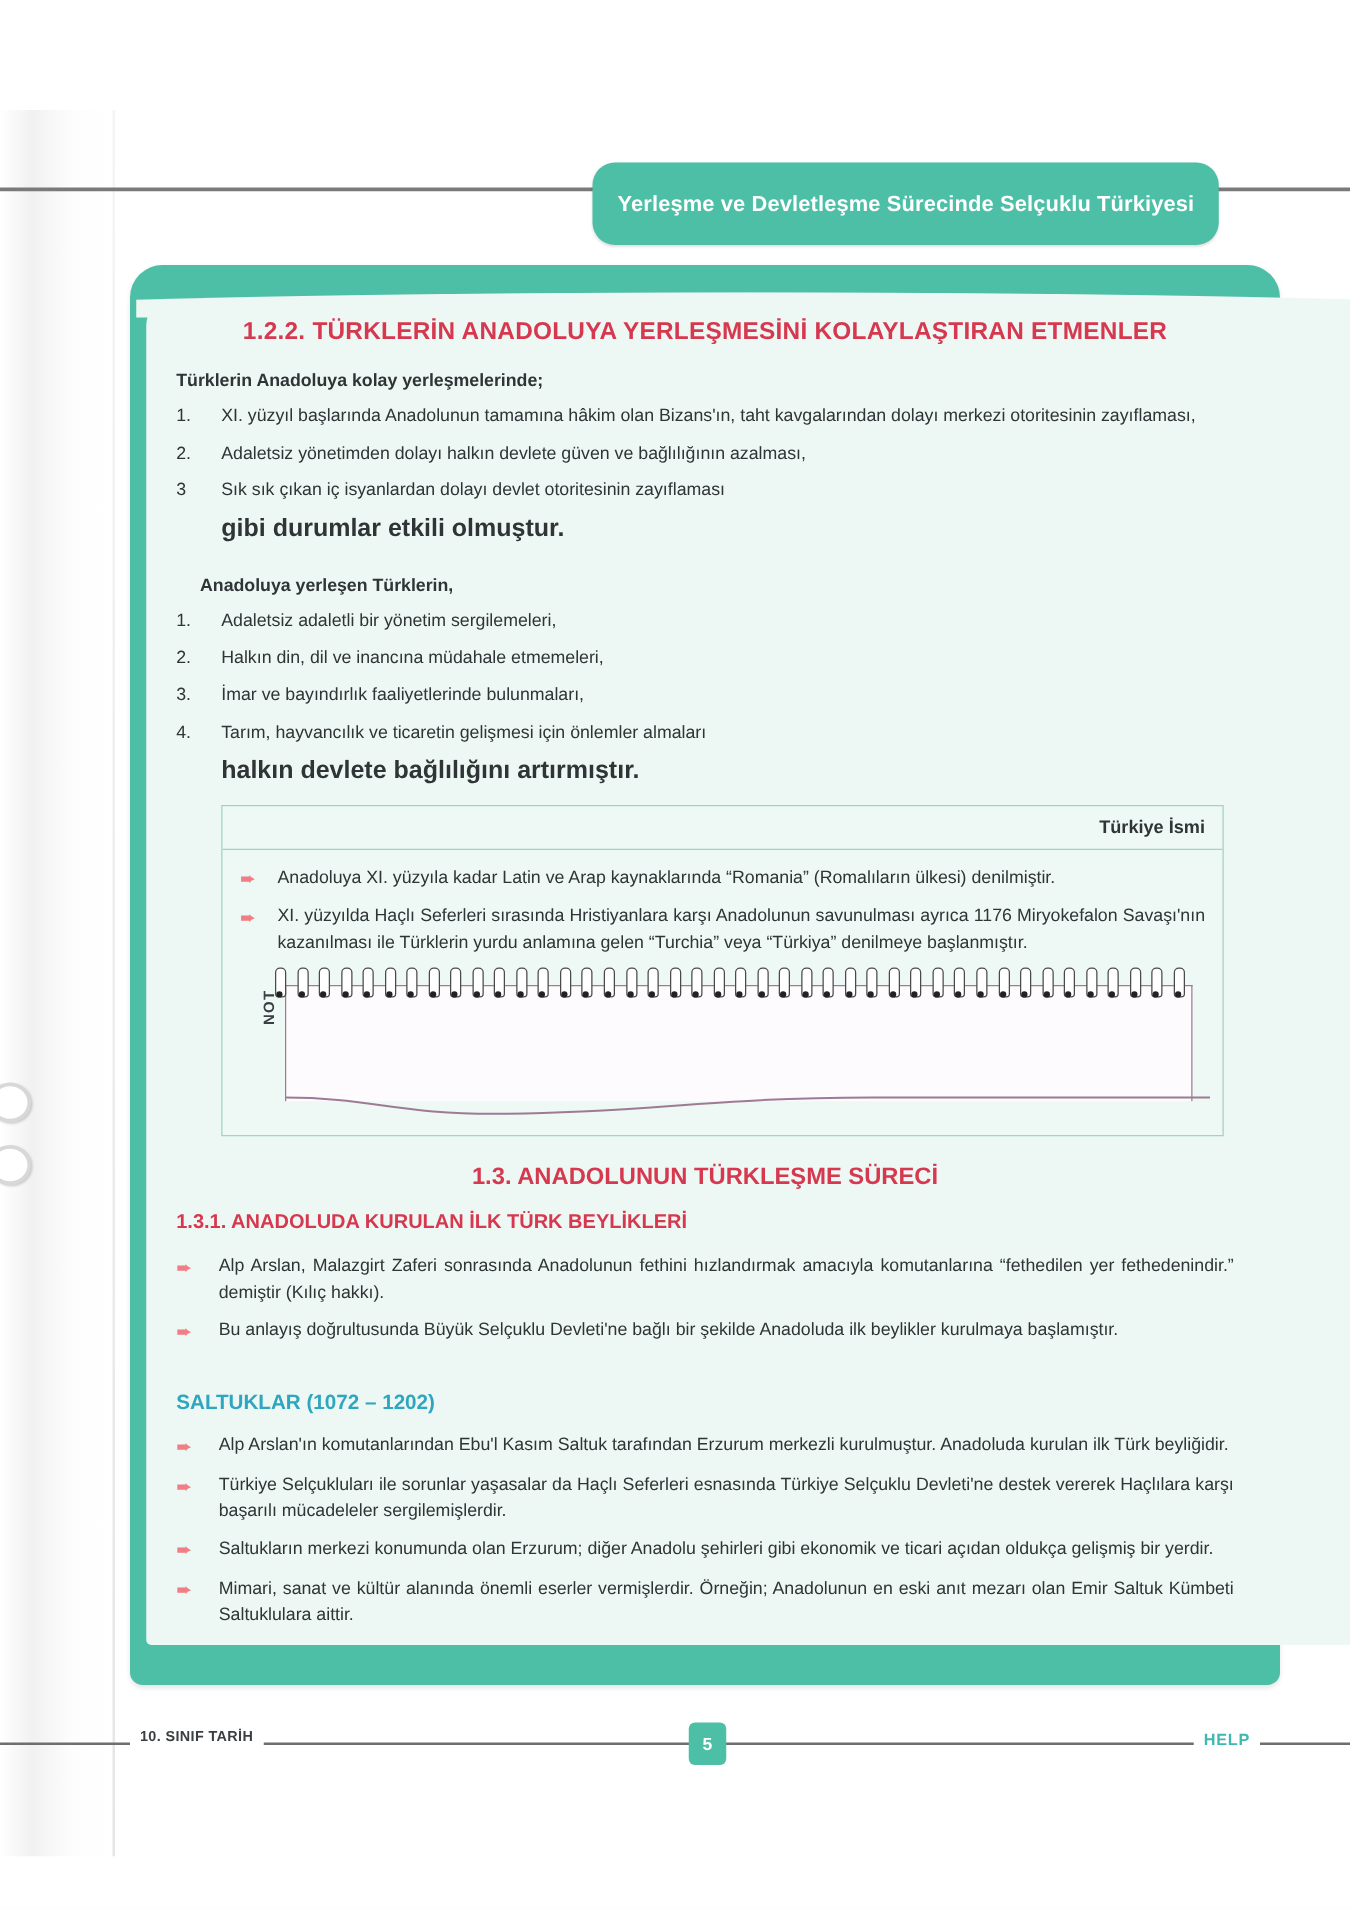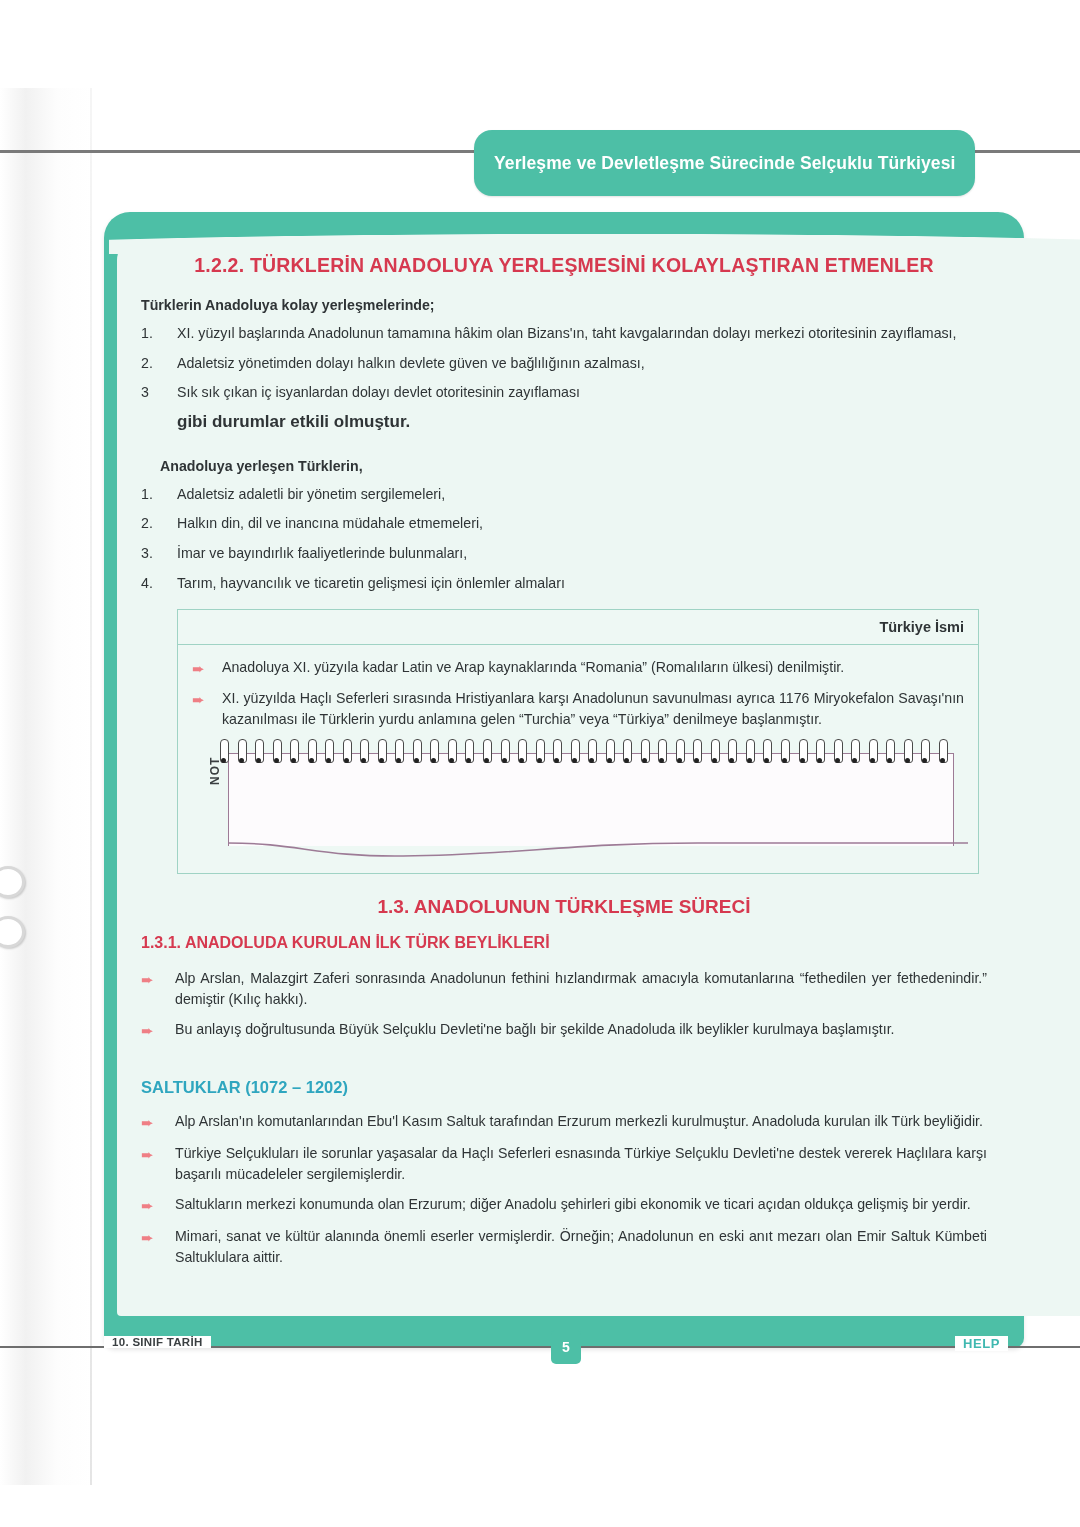--- a/index.html
+++ b/index.html
@@ -84,21 +84,21 @@
   }
   h4.beylik{
     margin:36px 0 14px 0;
     font-size:16.5px;font-weight:bold;color:#2fa6bf;
   }
   .lead{
     font-size:14.2px;font-weight:bold;margin:0 0 10px 0;
   }
   .lead.indent{margin-left:19px;}
   .closing{
-    font-size:17px;font-weight:bold;margin:2px 0 0 36px;
+    font-size:20px;font-weight:bold;margin:2px 0 0 36px;
   }
 
   
   ol.numlist{list-style:none;margin:0;padding:0;}
   ol.numlist li{
     display:flex;font-size:14.2px;line-height:1.45;margin-bottom:9px;
   }
   ol.numlist li .num{width:36px;flex:0 0 36px;}
   ol.numlist li .txt{flex:1;text-align:justify;}
 
@@ -161,21 +161,21 @@
   .note-text{
     position:absolute;left:52px;top:36px;right:14px;
     font-size:13.6px;line-height:1.7;color:#2f3436;text-align:justify;
   }
   .note-wave{
     position:absolute;left:26px;right:0;top:100px;height:24px;
   }
 
   
   .footer{
-    position:absolute;left:0;top:1332px;width:1080px;height:30px;
+    position:absolute;left:0;top:1380px;width:1080px;height:30px;
   }
   .footer-line{
     position:absolute;left:0;top:14px;width:1080px;height:2px;background:#6e6e6e;
   }
   .footer-left{
     position:absolute;left:104px;top:4px;background:#ffffff;padding:0 8px;
     font-size:11.5px;font-weight:bold;color:#3a3f41;letter-spacing:0.3px;
   }
   .footer-page{
     position:absolute;left:551px;top:-2px;width:30px;height:34px;
@@ -240,20 +240,21 @@
         <li>
           <span class="num">3.</span>
           <span class="txt">İmar ve bayındırlık faaliyetlerinde bulunmaları,</span>
         </li>
         <li>
           <span class="num">4.</span>
           <span class="txt">Tarım, hayvancılık ve ticaretin gelişmesi için önlemler almaları</span>
         </li>
       </ol>
 
+      <p class="closing">halkın devlete bağlılığını artırmıştır.</p>
 
       <div class="isim-box">
         <div class="isim-head">Türkiye İsmi</div>
         <div class="isim-body">
           <ul class="arrlist">
             <li>
               <span class="bullet">➨</span>
               <span class="txt">Anadoluya XI. yüzyıla kadar Latin ve Arap kaynaklarında “Romania” (Romalıların ülkesi) denilmiştir.</span>
             </li>
             <li>

